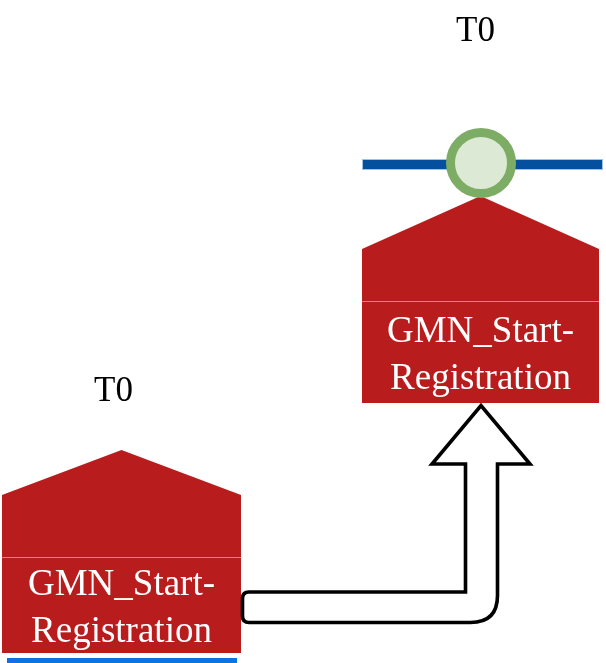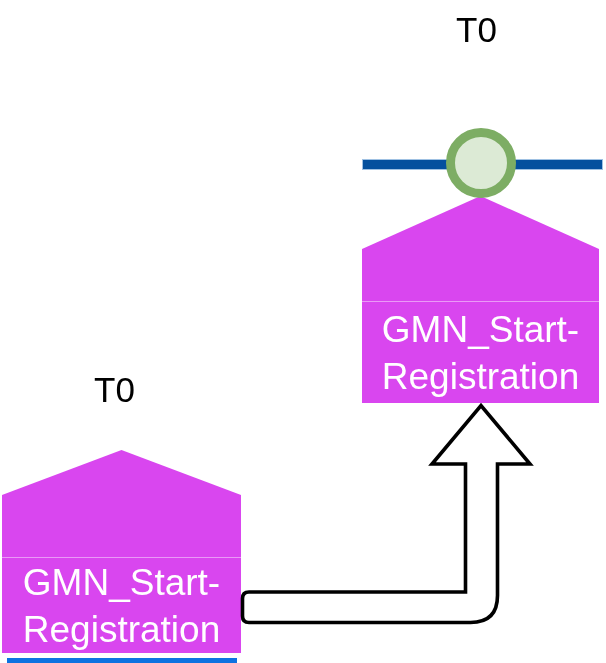--- a/index.html
+++ b/index.html
@@ -2,21 +2,21 @@
 <html><head>
 <meta charset="utf-8">
 <style>
   html, body { margin: 0; padding: 0; background: #ffffff; }
   .canvas {
     position: relative;
     width: 606px;
     height: 663px;
     background: #ffffff;
     overflow: hidden;
-    font-family: Liberation Sans, sans-serif;
+    font-family: Liberation Serif, serif;
   }
 
   
   .time-label {
     position: absolute;
     font-size: 35px;
     line-height: 1;
     color: #000000;
     white-space: nowrap;
     z-index: 5;
@@ -47,21 +47,21 @@
     box-sizing: border-box;
     border: 9px solid #7dad64;
     border-radius: 50%;
     background: #dcead5;
     z-index: 3;
   }
 
   
   .node {
     position: absolute;
-    background: #d946ef;
+    background: #b91c1c;
     z-index: 2;
   }
   .node-top {
     left: 362px; top: 196px;
     width: 237px; height: 207px;
     clip-path: polygon(50% 0%, 100% 25.6%, 100% 100%, 0% 100%, 0% 25.6%);
   }
   .node-bottom {
     left: 2px; top: 450px;
     width: 239px; height: 203px;

